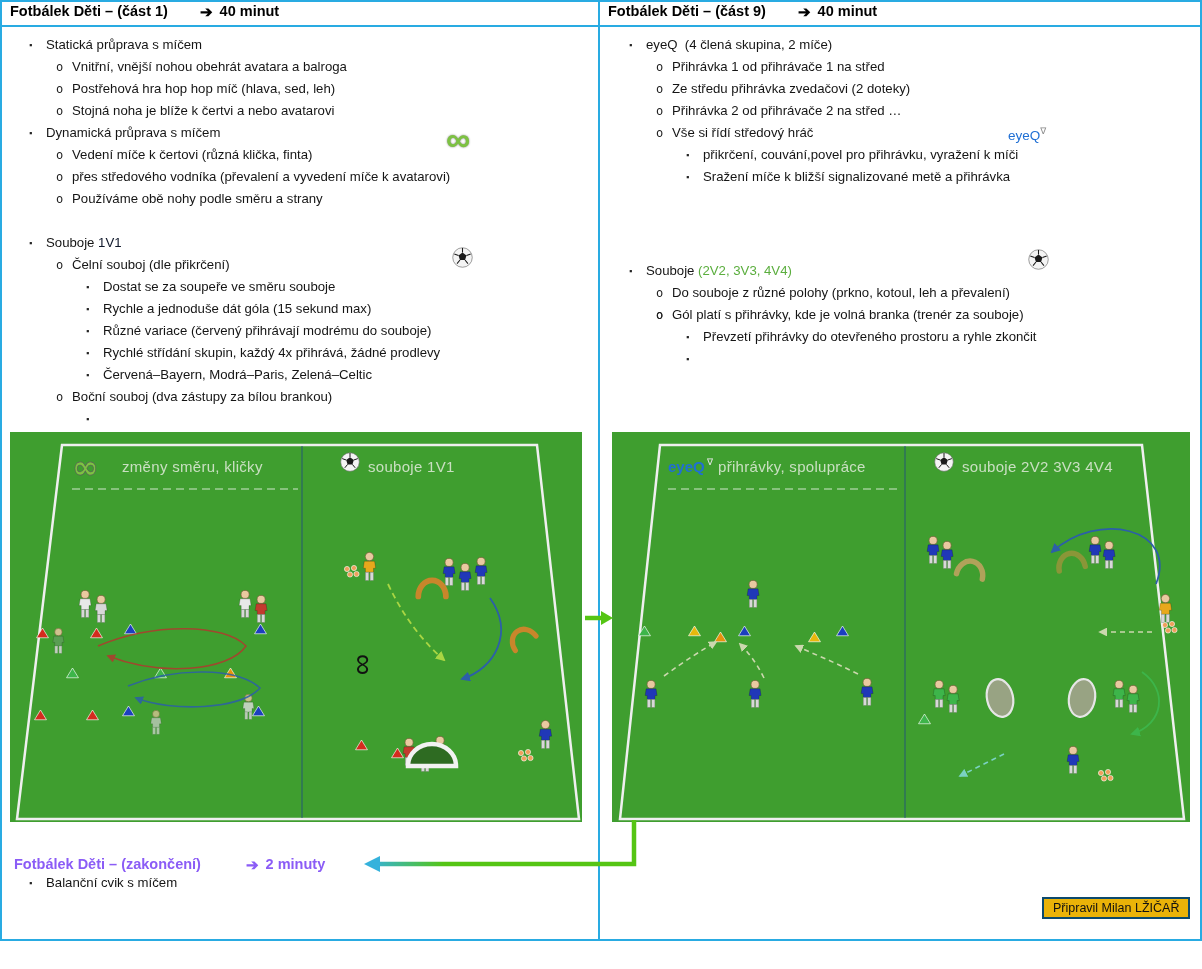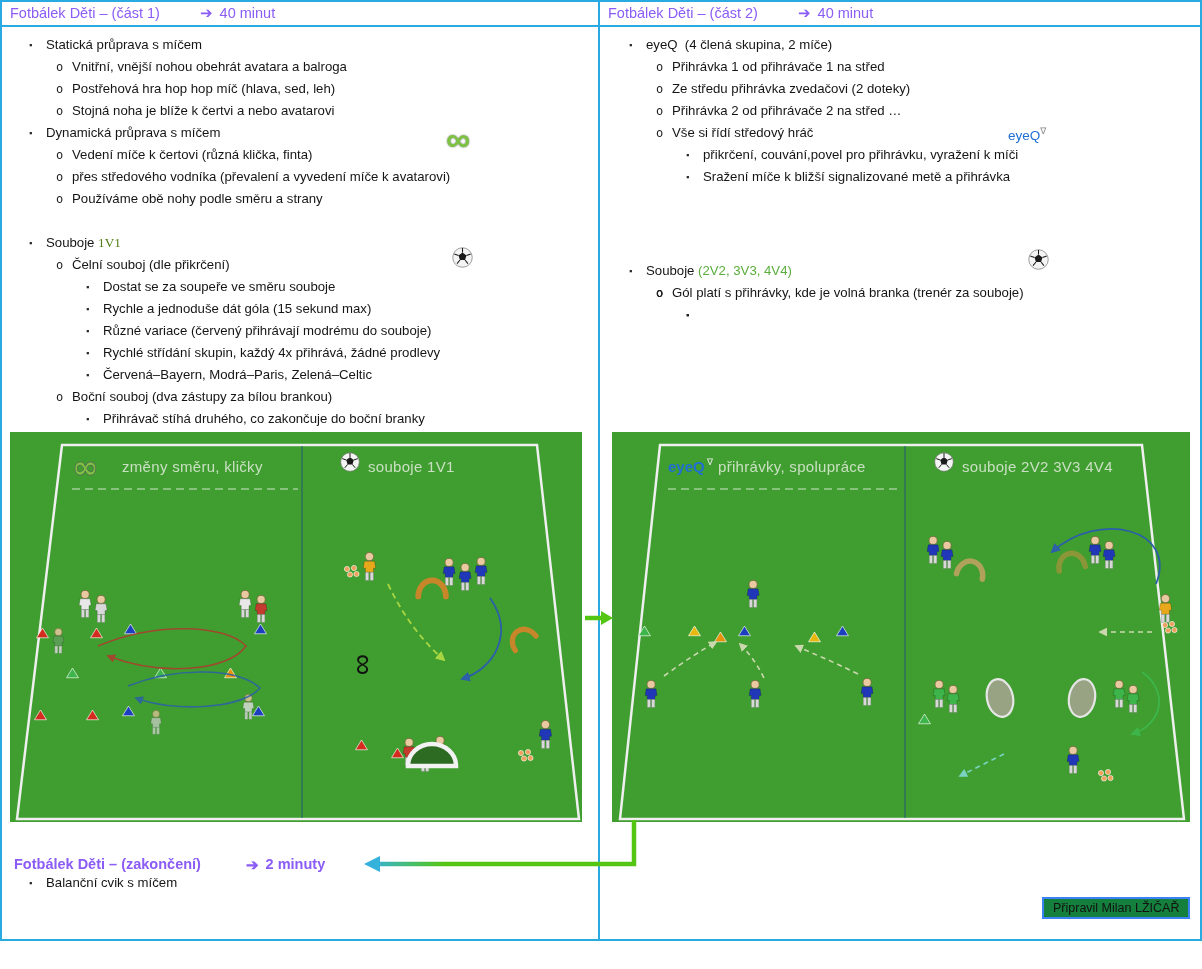--- a/index.html
+++ b/index.html
@@ -3,22 +3,22 @@
 <meta charset="utf-8">
 <style>
   html,body{margin:0;padding:0}
   body{width:1202px;height:969px;position:relative;background:#fff;
        font-family:"Liberation Sans",sans-serif;overflow:hidden;color:#151515}
 
   .frame{position:absolute;left:0;top:0;width:1198px;height:937px;border:2px solid #29ABE2;background:#fff}
   .vdivider{position:absolute;left:598px;top:0;width:2px;height:941px;background:#29ABE2}
   .header-rule{position:absolute;left:0;top:25px;width:1202px;height:2px;background:#29ABE2}
 
-  .panel-header{position:absolute;top:3px;height:20px;display:flex;align-items:center;
-                font-size:14.5px;font-weight:normal;color:#8b5cf6}
+  .panel-header{position:absolute;top:3px;height:20px;display:flex;align-items:flex-start;
+                font-size:14.5px;font-weight:bold;color:#000000}
   .panel-header .title{width:190px}
   .panel-header .dur-arrow{margin-right:7px;font-size:15px}
   #header-left{left:10px;width:580px}
   #header-right{left:608px;width:580px}
 
   .list{position:absolute;width:590px}
   #list-left{left:2px;top:34px}
   #list-right{left:602px;top:34px}
   #list-footer{left:2px;top:872px}
   .li{position:relative;line-height:22px;font-size:13.2px;white-space:pre-wrap}
@@ -37,21 +37,21 @@
   .inf-label{fill:#7DC242;font-size:32px;font-weight:bold;stroke:#5a5a5a;stroke-width:.6px;
              font-family:"DejaVu Sans",sans-serif}
   .eyeq-pitch{fill:#1F6FD4;font-weight:bold;font-size:15px;font-family:"Liberation Sans",sans-serif}
   .nabla-pitch{fill:#E8E8E8;font-size:9px}
 
   .footer-title{position:absolute;left:14px;top:856px;display:flex;
                 font-weight:bold;font-size:14.5px;color:#8b5cf6;z-index:3}
   .footer-title .title{width:232px}
   .footer-title .dur-arrow{margin-right:7px;font-size:15px}
 
-  .credit{position:absolute;left:1042px;top:897px;border:2px solid #3b82f6;background:#15803d;
+  .credit{position:absolute;left:1042px;top:897px;border:2px solid #0c4a6e;background:#eab308;
           padding:2px 9px;font-size:12.5px;color:#111;z-index:3}
 
   .overlay{position:absolute;left:0;top:0;pointer-events:none;z-index:5}
 </style>
 </head>
 <body>
 
 <svg style="position:absolute;width:0;height:0" aria-hidden="true">
   <defs>
     <g id="fig">
@@ -101,57 +101,57 @@
 <div class="frame"></div>
 <div class="vdivider"></div>
 <div class="header-rule"></div>
 
 <div class="panel-header" id="header-left">
   <span class="title">Fotbálek Děti – (část 1)</span>
   <span class="dur-arrow">➔</span>
   <span>40 minut</span>
 </div>
 <div class="panel-header" id="header-right">
-  <span class="title">Fotbálek Děti – (část 2)</span>
+  <span class="title">Fotbálek Děti – (část 9)</span>
   <span class="dur-arrow">➔</span>
   <span>40 minut</span>
 </div>
 
 <div class="list" id="list-left">
     <div class="li lv1"><span class="bullet">▪</span><span class="txt"><span>Statická průprava s míčem</span></span></div>
     <div class="li lv2"><span class="bullet">o</span><span class="txt"><span>Vnitřní, vnější nohou obehrát avatara a balroga</span></span></div>
     <div class="li lv2"><span class="bullet">o</span><span class="txt"><span>Postřehová hra hop hop míč (hlava, sed, leh)</span></span></div>
     <div class="li lv2"><span class="bullet">o</span><span class="txt"><span>Stojná noha je blíže k čertvi a nebo avatarovi</span></span></div>
     <div class="li lv1"><span class="bullet">▪</span><span class="txt"><span>Dynamická průprava s míčem</span></span></div>
     <div class="li lv2"><span class="bullet">o</span><span class="txt"><span>Vedení míče k čertovi (různá klička, finta)</span></span></div>
     <div class="li lv2"><span class="bullet">o</span><span class="txt"><span>přes středového vodníka (převalení a vyvedení míče k avatarovi)</span></span></div>
     <div class="li lv2"><span class="bullet">o</span><span class="txt"><span>Používáme obě nohy podle směru a strany</span></span></div>
-    <div class="li lv1" style="margin-top: 22px;"><span class="bullet">▪</span><span class="txt"><span>Souboje </span><span style="color: #4d7c0f; font-family: Liberation Serif, serif;">1V1</span></span></div>
+    <div class="li lv1" style="margin-top: 22px;"><span class="bullet">▪</span><span class="txt"><span>Souboje </span><span style="color: #0f172a;">1V1</span></span></div>
     <div class="li lv2"><span class="bullet">o</span><span class="txt"><span>Čelní souboj (dle přikrčení)</span></span></div>
     <div class="li lv3"><span class="bullet">▪</span><span class="txt"><span>Dostat se za soupeře ve směru souboje</span></span></div>
     <div class="li lv3"><span class="bullet">▪</span><span class="txt"><span>Rychle a jednoduše dát góla (15 sekund max)</span></span></div>
     <div class="li lv3"><span class="bullet">▪</span><span class="txt"><span>Různé variace (červený přihrávají modrému do souboje)</span></span></div>
     <div class="li lv3"><span class="bullet">▪</span><span class="txt"><span>Rychlé střídání skupin, každý 4x přihrává, žádné prodlevy</span></span></div>
     <div class="li lv3"><span class="bullet">▪</span><span class="txt"><span>Červená–Bayern, Modrá–Paris, Zelená–Celtic</span></span></div>
     <div class="li lv2"><span class="bullet">o</span><span class="txt"><span>Boční souboj (dva zástupy za bílou brankou)</span></span></div>
-    <div class="li lv3"><span class="bullet">▪</span><span class="txt"><span>Přihrávač stíhá druhého, co zakončuje do boční branky</span></span></div>
+    <div class="li lv3"><span class="bullet">▪</span></div>
   </div>
 <div class="list" id="list-right">
     <div class="li lv1"><span class="bullet">▪</span><span class="txt"><span>eyeQ  (4 člená skupina, 2 míče)</span></span></div>
     <div class="li lv2"><span class="bullet">o</span><span class="txt"><span>Přihrávka 1 od přihrávače 1 na střed</span></span></div>
     <div class="li lv2"><span class="bullet">o</span><span class="txt"><span>Ze středu přihrávka zvedačovi (2 doteky)</span></span></div>
     <div class="li lv2"><span class="bullet">o</span><span class="txt"><span>Přihrávka 2 od přihrávače 2 na střed …</span></span></div>
     <div class="li lv2"><span class="bullet">o</span><span class="txt"><span>Vše si řídí středový hráč</span></span></div>
     <div class="li lv3"><span class="bullet">▪</span><span class="txt"><span>přikrčení, couvání,povel pro přihrávku, vyražení k míči</span></span></div>
     <div class="li lv3"><span class="bullet">▪</span><span class="txt"><span>Sražení míče k bližší signalizované metě a přihrávka</span></span></div>
     <div class="li lv1" style="margin-top: 72px;"><span class="bullet">▪</span><span class="txt"><span>Souboje </span><span style="color: rgb(91, 174, 62);">(2V2, 3V3, 4V4)</span></span></div>
-    <div class="li lv2"><span class="bullet">o</span></div>
+    <div class="li lv2"><span class="bullet">o</span><span class="txt"><span>Do souboje z různé polohy (prkno, kotoul, leh a převalení)</span></span></div>
     <div class="li lv2"><span class="bullet">o</span></div>
     <div class="li lv2"><span class="bullet">o</span><span class="txt"><span>Gól platí s přihrávky, kde je volná branka (trenér za souboje)</span></span></div>
-    <div class="li lv3"><span class="bullet">▪</span></div>
+    <div class="li lv3"><span class="bullet">▪</span><span class="txt"><span>Převzetí přihrávky do otevřeného prostoru a ryhle zkončit</span></span></div>
     <div class="li lv3"><span class="bullet">▪</span></div>
   </div>
 
 <div class="inline-icon inf-glyph" style="left:446px;top:128px">∞</div>
 <svg class="inline-icon" style="left:452px;top:247px" width="21" height="21" viewBox="0 0 20 20">
     <use href="#ball20"></use>
   </svg>
 <div class="eyeq-link" style="left:1008px;top:126px"><span>eyeQ</span><sup>∇</sup></div>
 <svg class="inline-icon" style="left:1028px;top:249px" width="21" height="21" viewBox="0 0 20 20">
     <use href="#ball20"></use>

